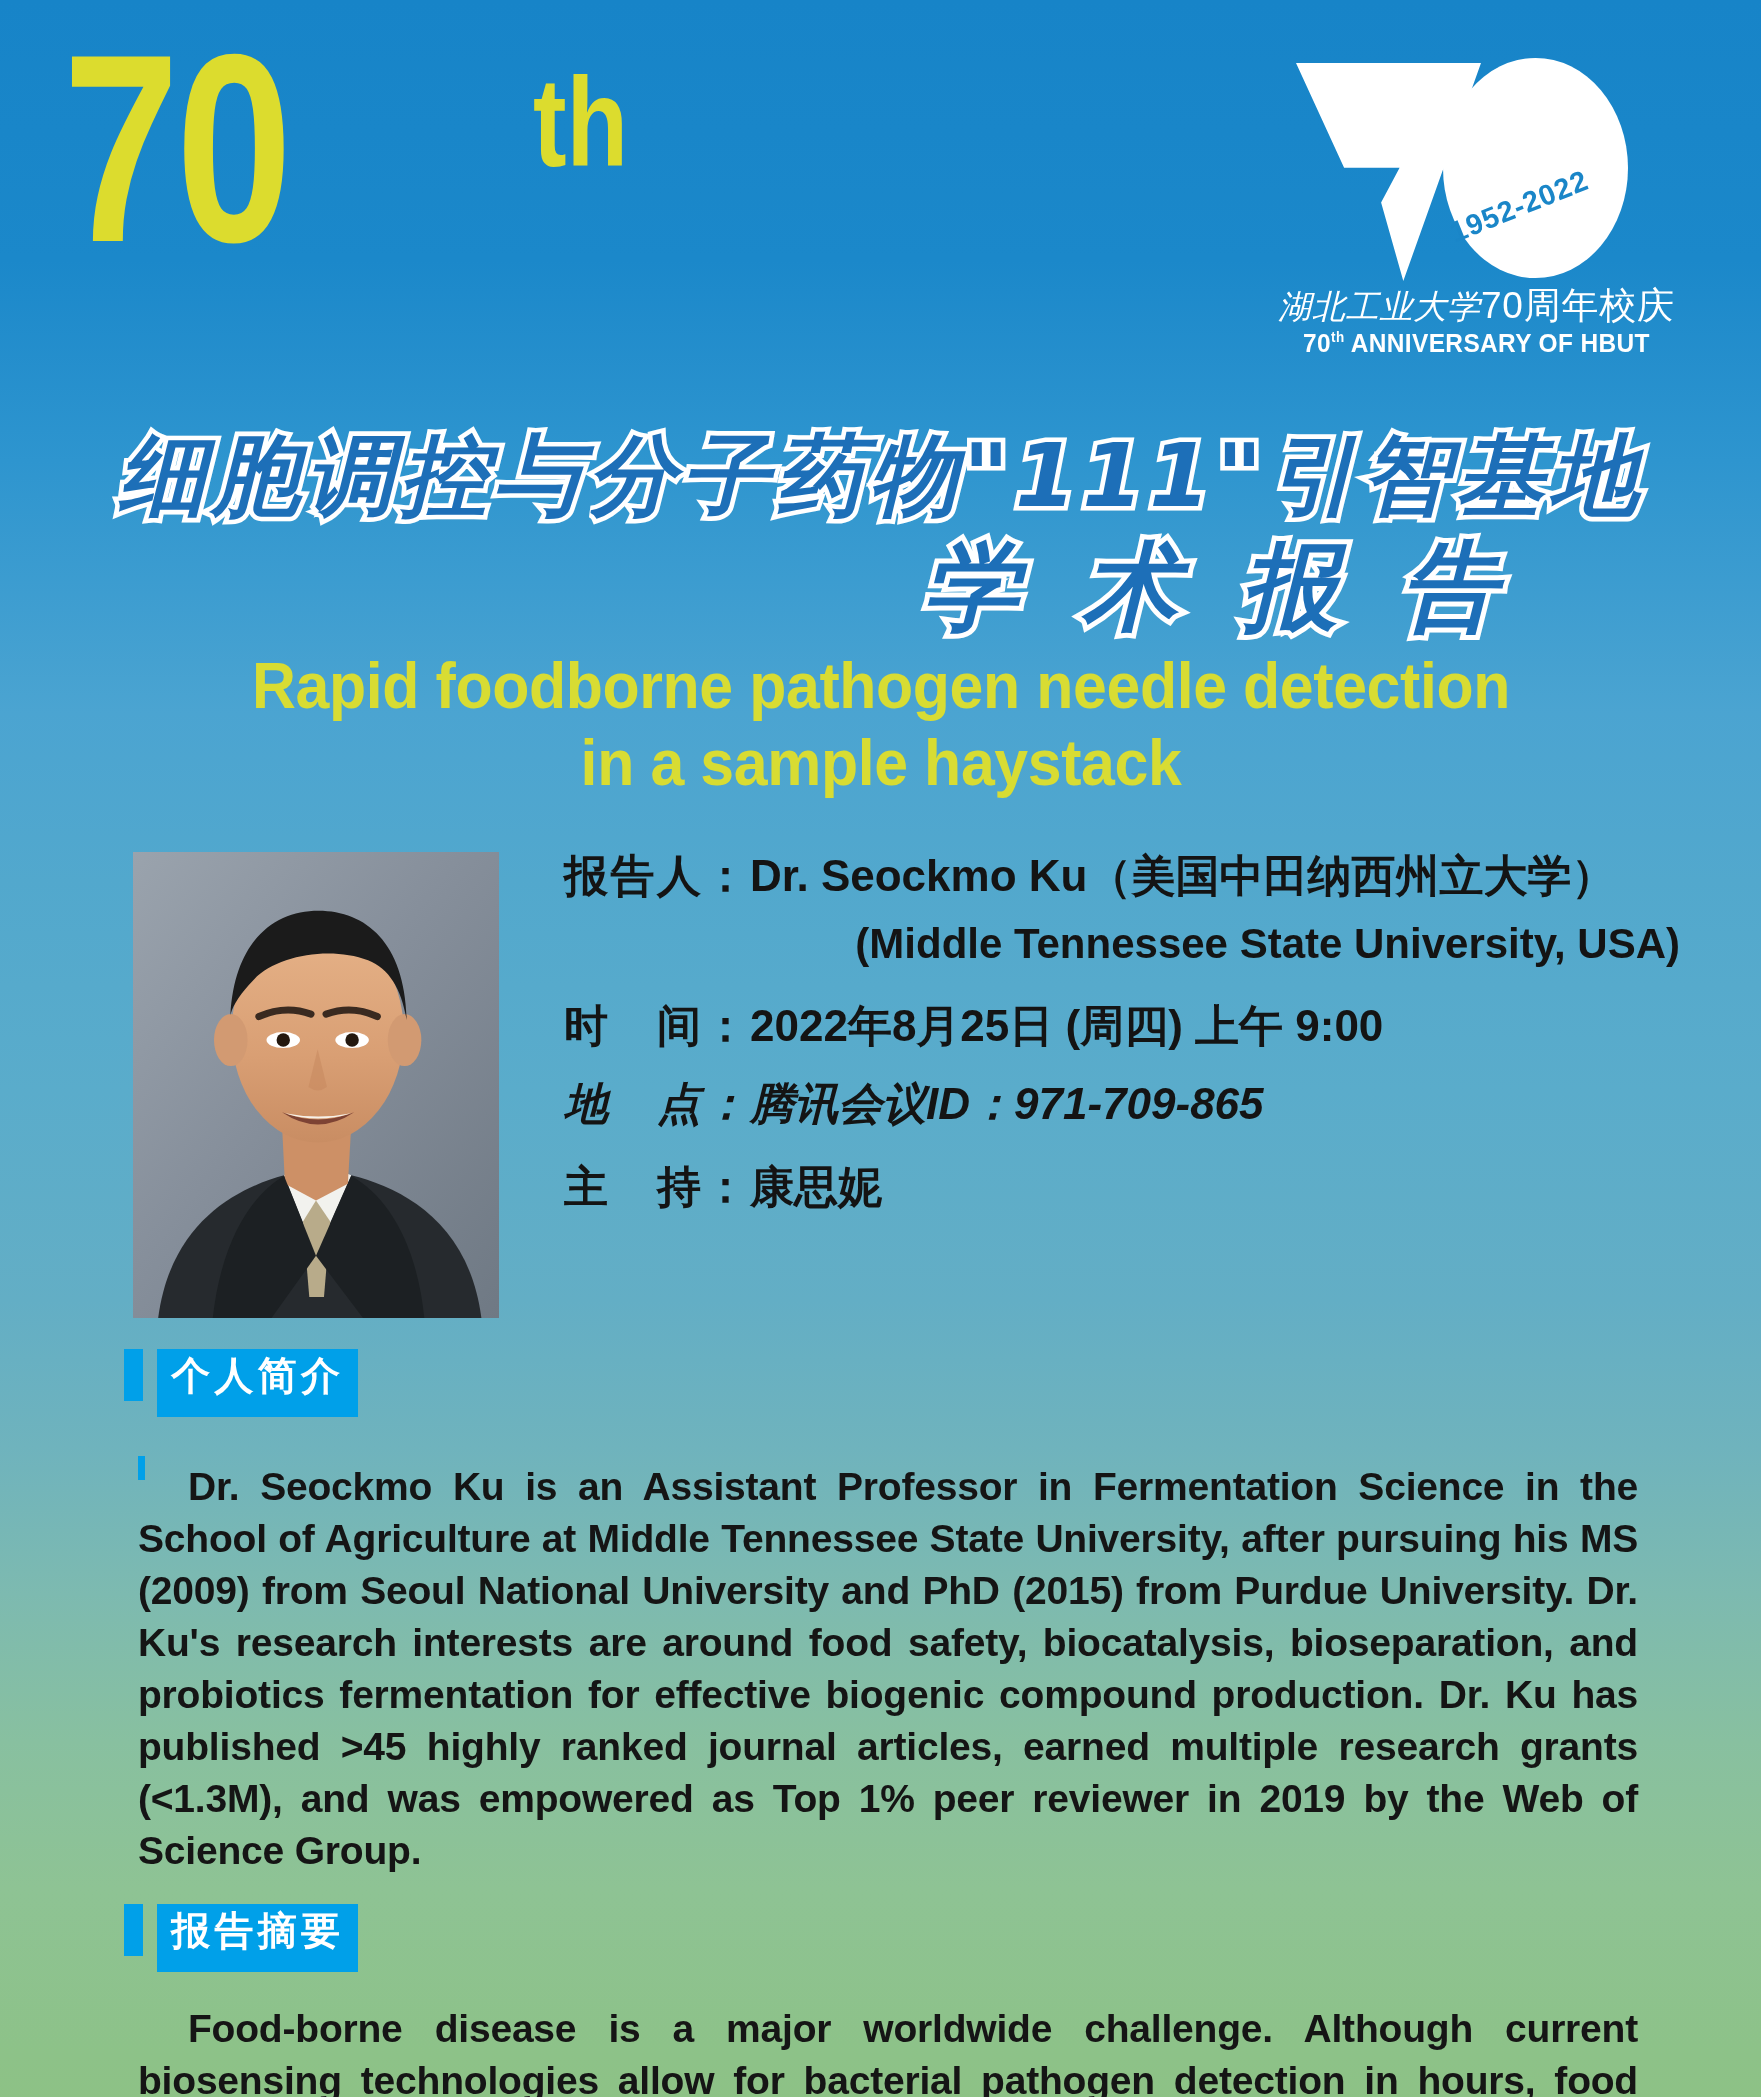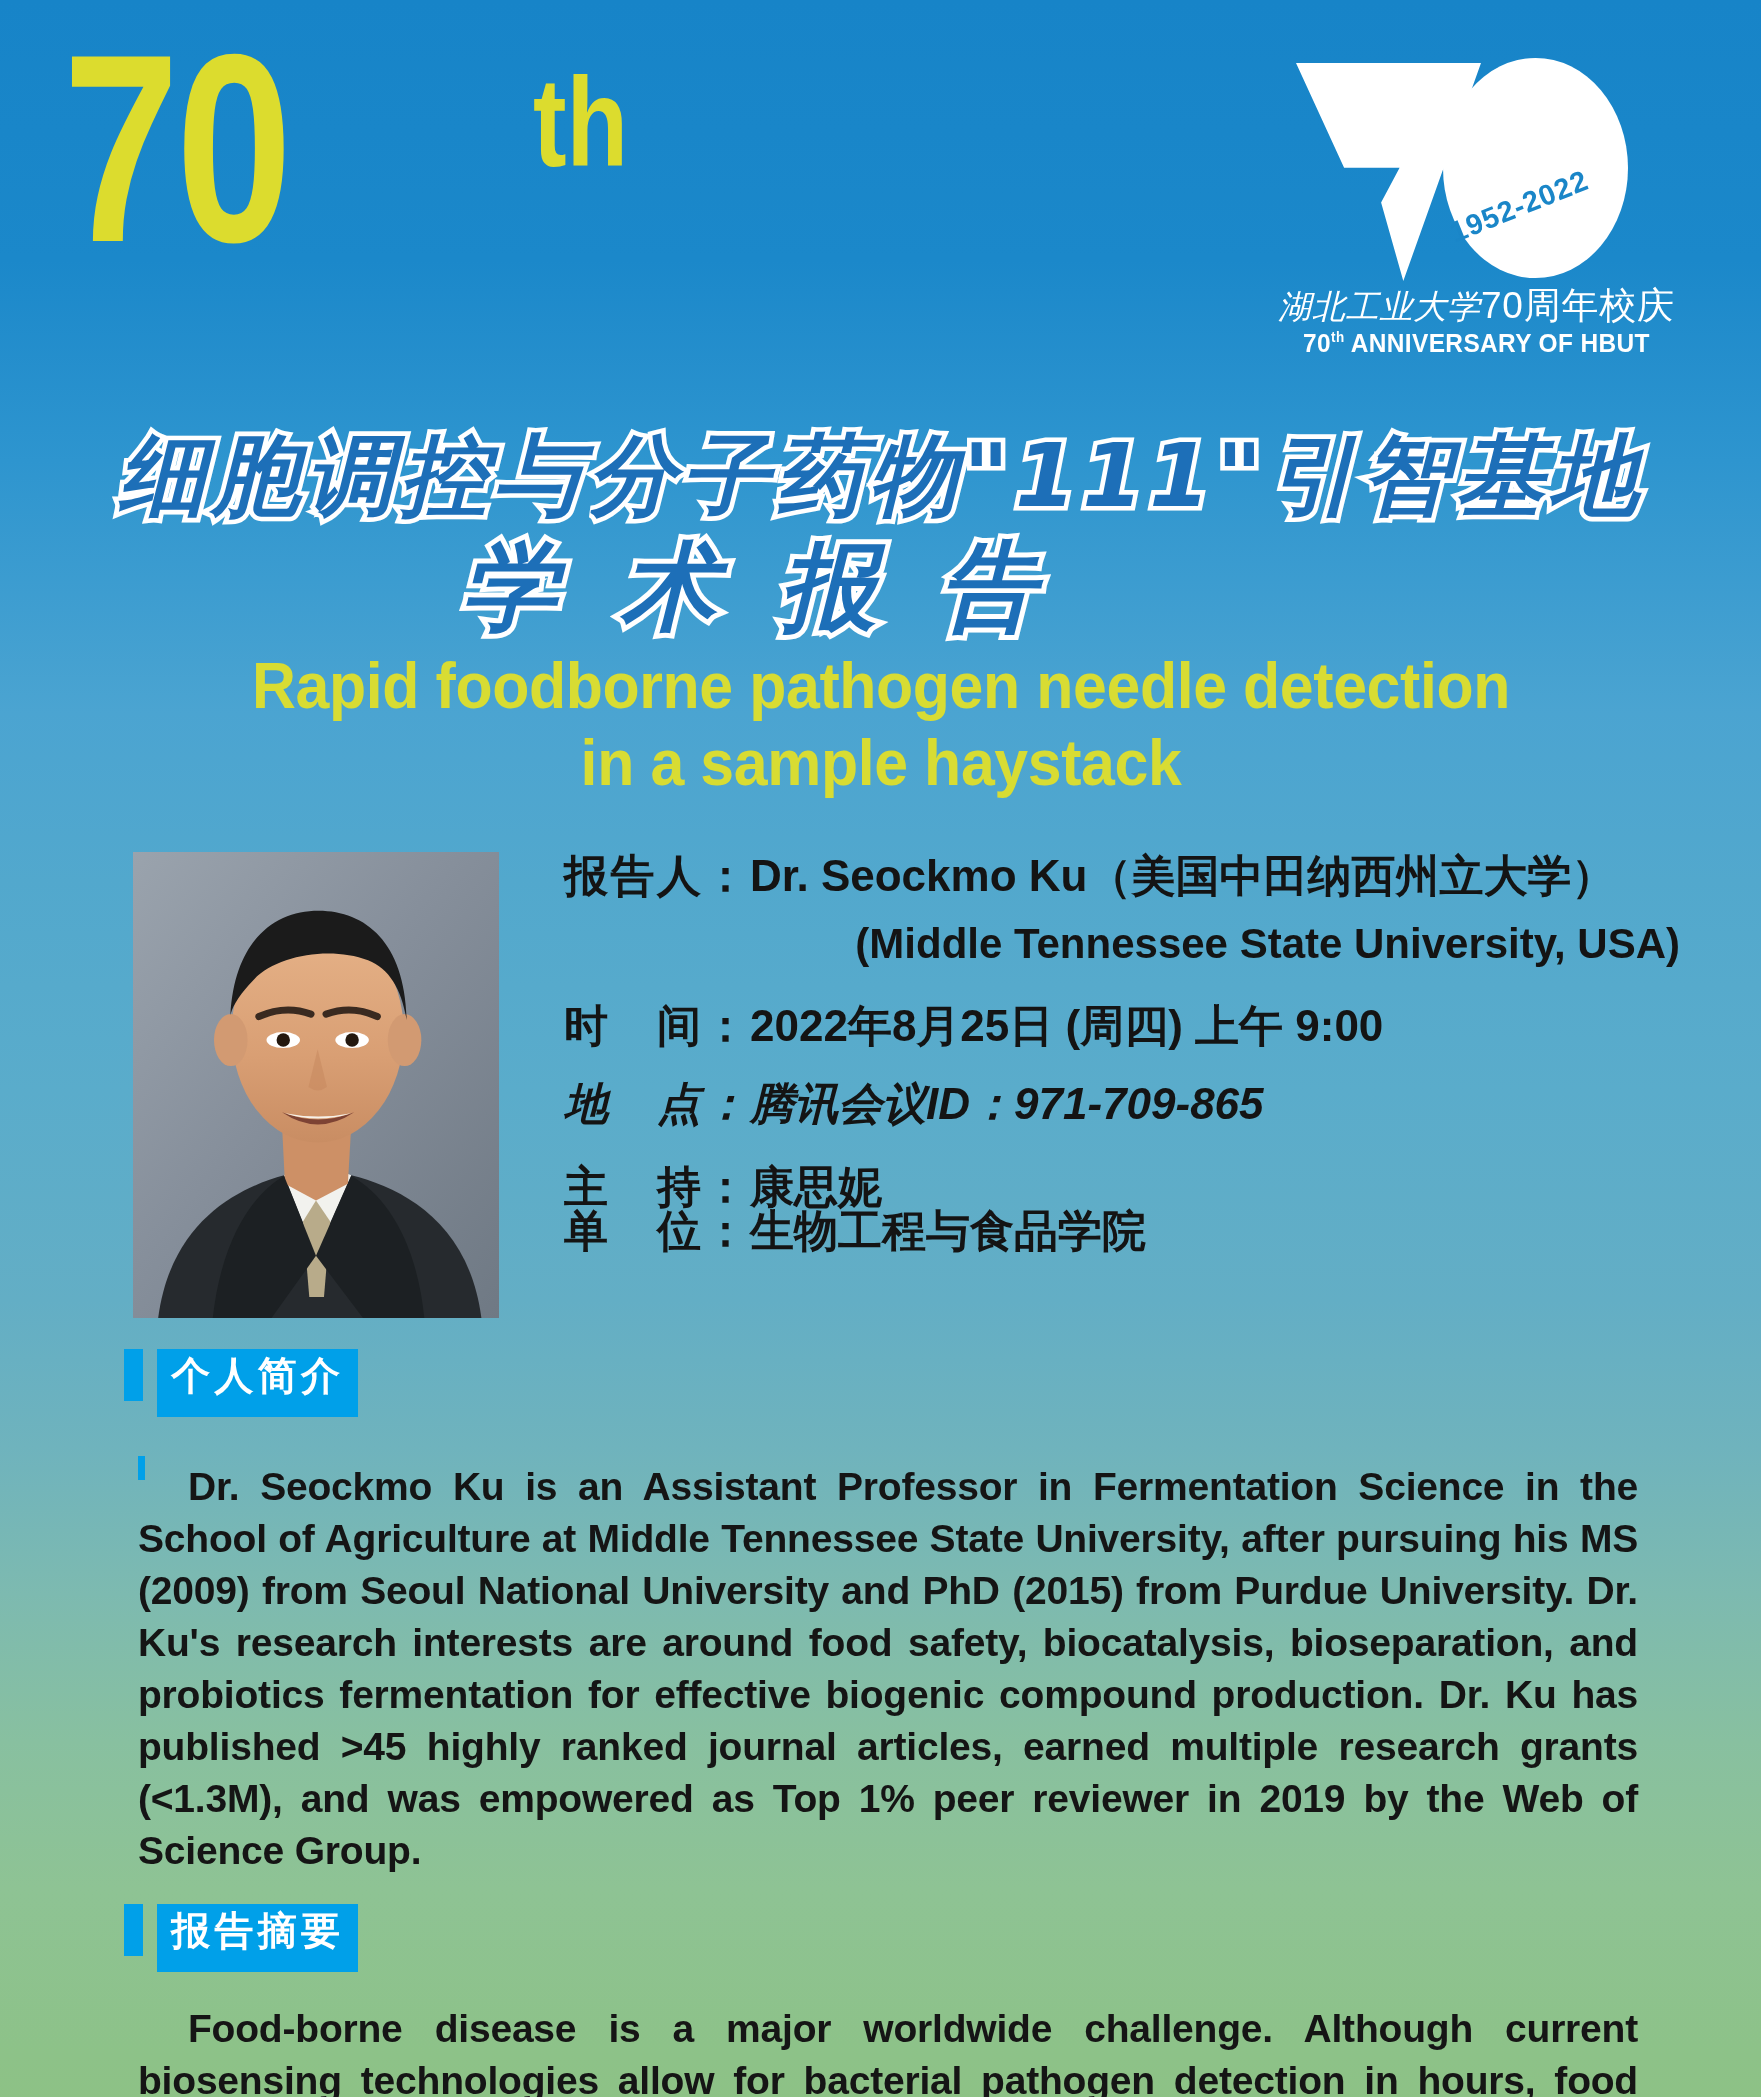--- a/index.html
+++ b/index.html
@@ -79,21 +79,21 @@
   .cn-line1{
     position:absolute;left:0;top:417px;width:1762px;text-align:center;
     font-size:88px;font-weight:bold;color:#1d6fb8;
     letter-spacing:5.9px;white-space:nowrap;
     font-family:"DejaVu Sans",sans-serif;
     -webkit-text-stroke:9.2px #ffffff;
     paint-order:stroke fill;
     font-style:italic;
   }
   .cn-line2{
-    position:absolute;left:0;top:524px;width:1512px;text-align:center;
+    position:absolute;left:0;top:524px;width:1512px;text-align:right;
     font-size:96px;font-weight:bold;color:#1d6fb8;
     letter-spacing:15px;white-space:nowrap;
     font-family:"DejaVu Sans",sans-serif;
     -webkit-text-stroke:10px #ffffff;
     paint-order:stroke fill;
     font-style:italic;
   }
 
   
   .en-title{
@@ -232,23 +232,20 @@
     <div class="d-row r2">(Middle Tennessee State University, USA)</div>
     <div class="d-row r3">
       <span class="d-lab">时　间：</span><span>2022年8月25日 (周四) 上午 9:00</span>
     </div>
     <div class="d-row r4">
       <span class="d-lab">地　点：</span><span>腾讯会议ID：971-709-865</span>
     </div>
     <div class="d-row r5">
       <span class="d-lab">主　持：</span><span>康思妮</span>
     </div>
-    <div class="d-row r6">
-      <span class="d-lab">单　位：</span><span>生物工程与食品学院</span>
-    </div>
   </div>
 
   <div class="sec" style="left:124px;top:1349px;">
     <div class="sec-bar"></div>
     <div class="sec-box">个人简介</div>
   </div>
   <div class="tick" style="left:138px;top:1456px;"></div>
   <div class="para" style="left:138px;top:1449px;width:1500px;margin-top:12px;">
     <span class="ind"></span><span>Dr. Seockmo Ku is an Assistant Professor in Fermentation Science in the School of Agriculture at Middle Tennessee State University, after pursuing his MS (2009) from Seoul National University and PhD (2015) from Purdue University. Dr. Ku's research interests are around food safety, biocatalysis, bioseparation, and probiotics fermentation for effective biogenic compound production. Dr. Ku has published &gt;45 highly ranked journal articles, earned multiple research grants (&lt;1.3M), and was empowered as Top 1% peer reviewer in 2019 by the Web of Science Group.</span>
   </div>

